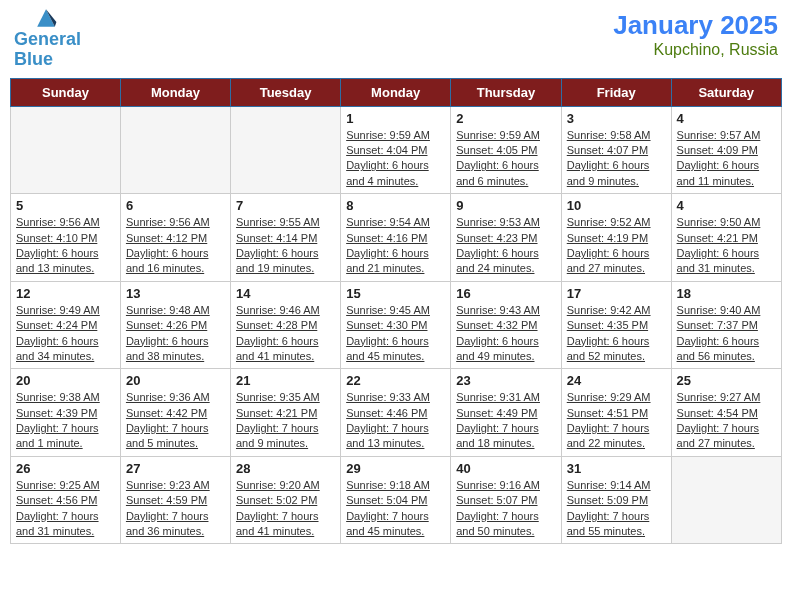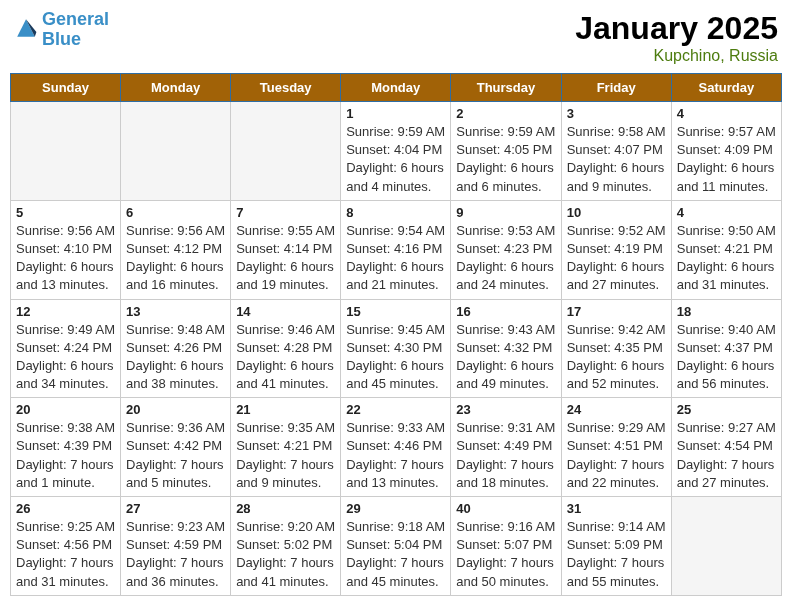--- a/index.html
+++ b/index.html
@@ -13,20 +13,21 @@
     .header {
       display: flex;
       justify-content: space-between;
       align-items: flex-start;
       margin-bottom: 8px;
       padding: 0 4px;
     }
     .logo {
       display: flex;
       align-items: center;
+      flex-direction: column;
     }
     .logo-text {
       font-size: 18px;
       font-weight: bold;
       color: #1a3a5c;
       line-height: 1.1;
     }
     .logo-text span {
       color: #3a8fc7;
       display: block;
@@ -34,35 +35,35 @@
     .logo-icon {
       width: 24px;
       height: 24px;
       margin-right: 4px;
       margin-top: -4px;
     }
     .title-block {
       text-align: right;
     }
     .month-title {
-      font-size: 32px;
+      font-size: 26px;
       font-weight: bold;
-      color: #000000;
+      color: #3b82f6;
     }
     .location {
       font-size: 16px;
       color: #4d7c0f;
     }
     .calendar {
       width: 100%;
       border-collapse: collapse;
       border: 1px solid #ccc;
     }
     .calendar th {
-      background: #a16207;
+      background: #7f1d1d;
       color: #fff;
       padding: 6px 4px;
       font-size: 13px;
       border: 1px solid #2e6da4;
     }
     .calendar td {
       vertical-align: top;
       border: 1px solid #ccc;
       padding: 4px 5px;
       width: 113px;
@@ -77,23 +78,24 @@
     .calendar tr:nth-child(even) td:not(.empty) {
       background: #fff;
     }
     .day-num {
       font-size: 13px;
       font-weight: bold;
       color: #222;
       margin-bottom: 2px;
     }
     .day-info {
-      font-size: 13px;
+      font-size: 11px;
       line-height: 1.4;
       color: #333;
+      text-decoration: underline;
     }
   </style>
 </head>
 <body>
 
 <div class="header">
   <div class="logo">
     <svg class="logo-icon" viewBox="0 0 30 30" xmlns="http://www.w3.org/2000/svg">
       <polygon points="4,26 15,4 26,26" fill="#3a8fc7"></polygon>
       <polygon points="15,4 26,26 28,20" fill="#1a3a5c"></polygon>
@@ -228,21 +230,21 @@
         </td>
         <td>
           <div class="day-num">17</div>
           <div class="day-info">Sunrise: 9:42 AM
 Sunset: 4:35 PM
 Daylight: 6 hours and 52 minutes.</div>
         </td>
         <td>
           <div class="day-num">18</div>
           <div class="day-info">Sunrise: 9:40 AM
-Sunset: 4:37 PM
+Sunset: 7:37 PM
 Daylight: 6 hours and 56 minutes.</div>
         </td>
       </tr>
       <tr>
         <td>
           <div class="day-num">20</div>
           <div class="day-info">Sunrise: 9:38 AM
 Sunset: 4:39 PM
 Daylight: 7 hours and 1 minute.</div>
         </td>

